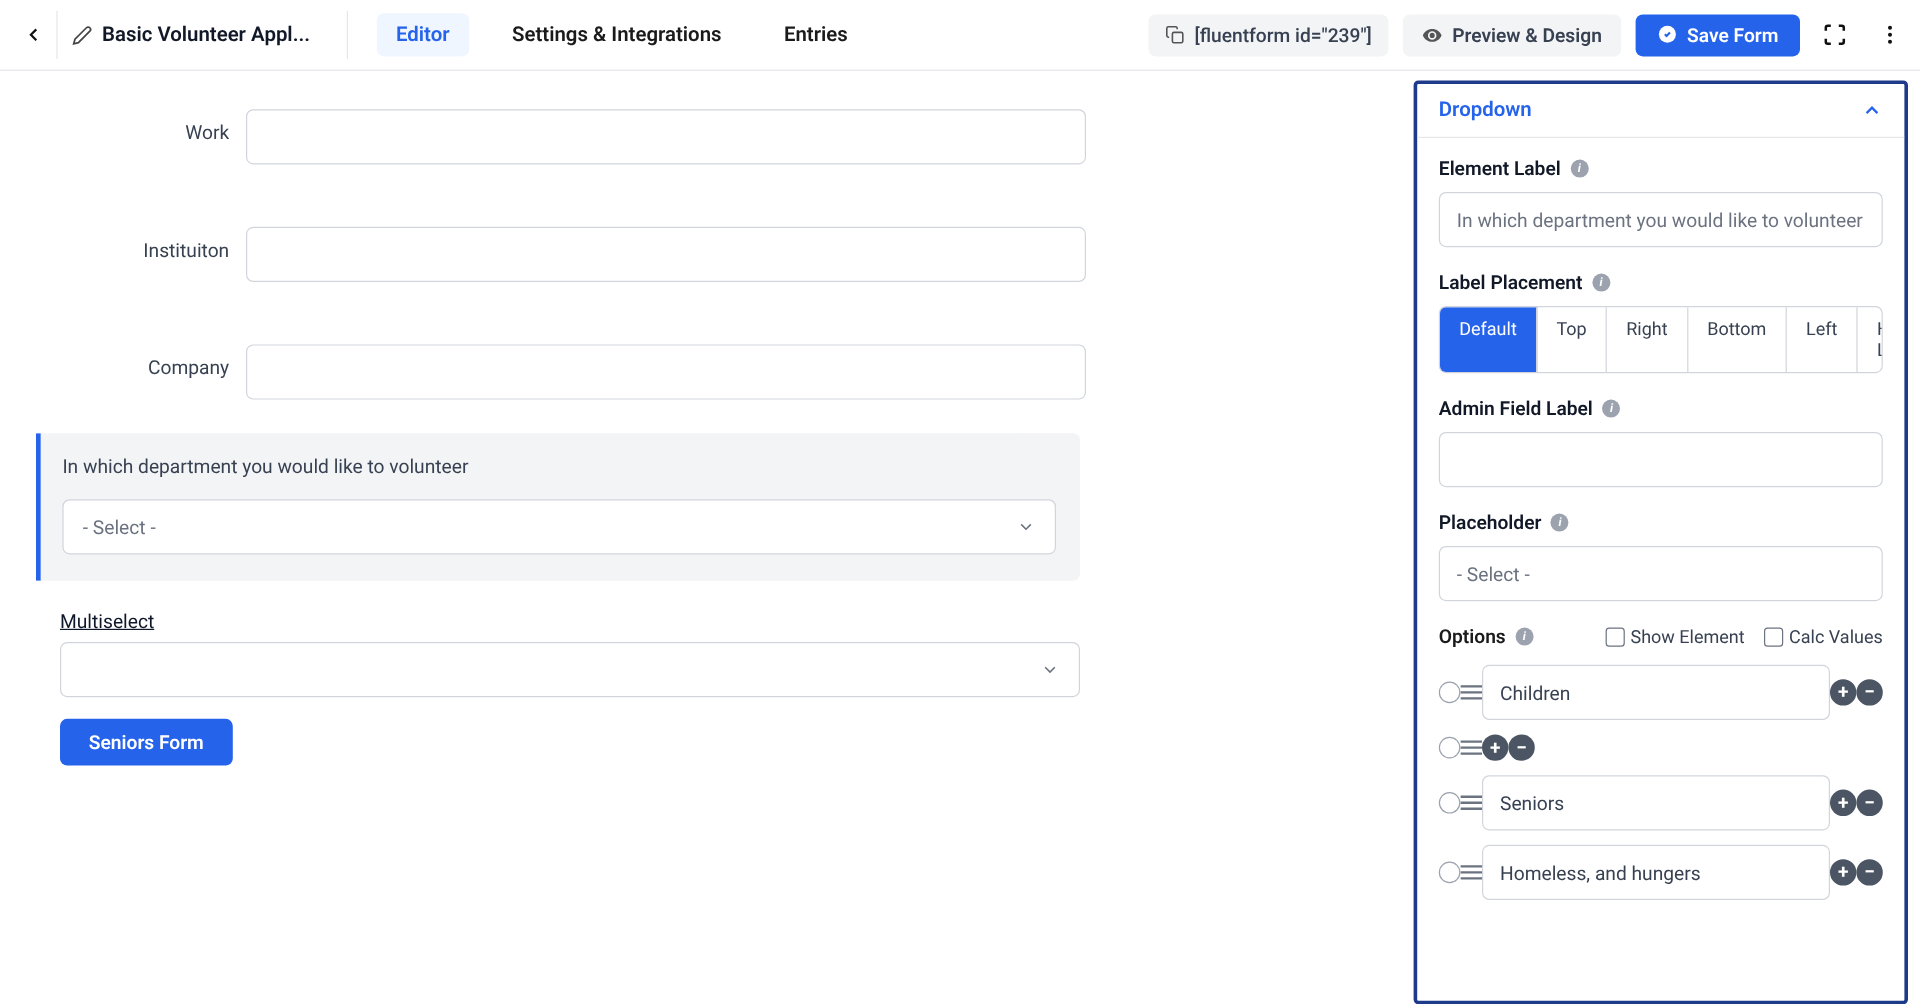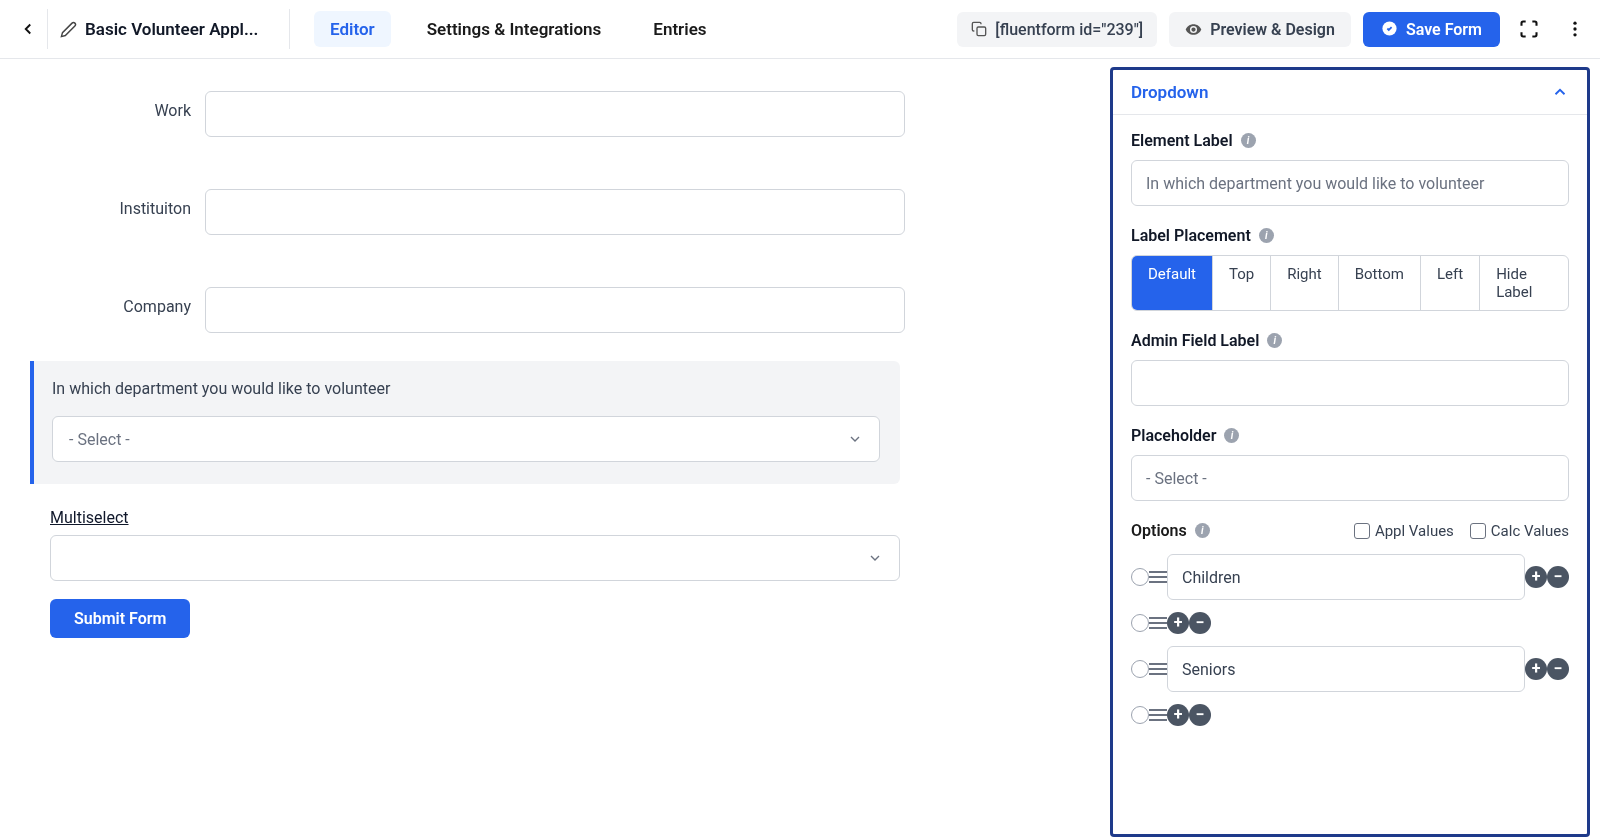--- a/index.html
+++ b/index.html
@@ -197,21 +197,21 @@
       color: #fff;
       border-radius: 6px;
       padding: 10px 24px;
       font-weight: 600;
       display: inline-block;
       cursor: pointer;
       margin-top: 18px;
       font-size: 16px;
     }
     .side-panel {
-      width: 480px;
+      width: 412px;
       border: 3px solid #1e3a8a;
       margin: 8px 10px 0 10px;
       border-radius: 4px;
       overflow-y: auto;
       padding-bottom: 12px;
     }
     .panel-header {
       display: flex;
       align-items: center;
       justify-content: space-between;
@@ -442,21 +442,21 @@
     <div class="multiselect-block">
       <div class="multiselect-label">Multiselect</div>
       <div class="select-box">
         <span></span>
         <svg width="16" height="16" viewBox="0 0 24 24" fill="none" stroke="#6b7280" stroke-width="2">
             <polyline points="6 9 12 15 18 9"></polyline>
           </svg>
       </div>
     </div>
 
-    <div class="submit-btn">Submit Form</div>
+    <div class="submit-btn">Seniors Form</div>
 
   </div>
 
   <div class="side-panel">
     <div class="panel-header">
       <span class="panel-title">Dropdown</span>
       <svg width="18" height="18" viewBox="0 0 24 24" fill="none" stroke="#2563eb" stroke-width="2.5">
           <polyline points="18 15 12 9 6 15"></polyline>
         </svg>
     </div>
@@ -503,21 +503,21 @@
 
       <div class="setting-group">
         <div class="options-header">
           <div class="options-title-wrap">
             <span>Options</span>
             <span class="info-icon">i</span>
           </div>
           <div class="check-toggles">
             <div class="check-toggle">
               <span class="checkbox-sq"></span>
-              <span>Appl Values</span>
+              <span>Show Element</span>
             </div>
             <div class="check-toggle">
               <span class="checkbox-sq"></span>
               <span>Calc Values</span>
             </div>
           </div>
         </div>
 
         <div id="options-list">
             <div class="option-row">
@@ -560,20 +560,21 @@
   </div>
             <div class="option-row">
     <div class="radio-circle"></div>
     <div class="drag-handle">
       <svg width="18" height="14" viewBox="0 0 18 14" stroke="#6b7280" stroke-width="2">
                   <line x1="0" y1="2" x2="18" y2="2"></line>
                   <line x1="0" y1="7" x2="18" y2="7"></line>
                   <line x1="0" y1="12" x2="18" y2="12"></line>
                 </svg>
     </div>
+    <input class="option-input" value="Homeless, and hungers" style="">
     <div class="circle-btn">+</div>
     <div class="circle-btn">−</div>
   </div>
           </div>
 
       </div>
 
     </div>
   </div>
 </div>

